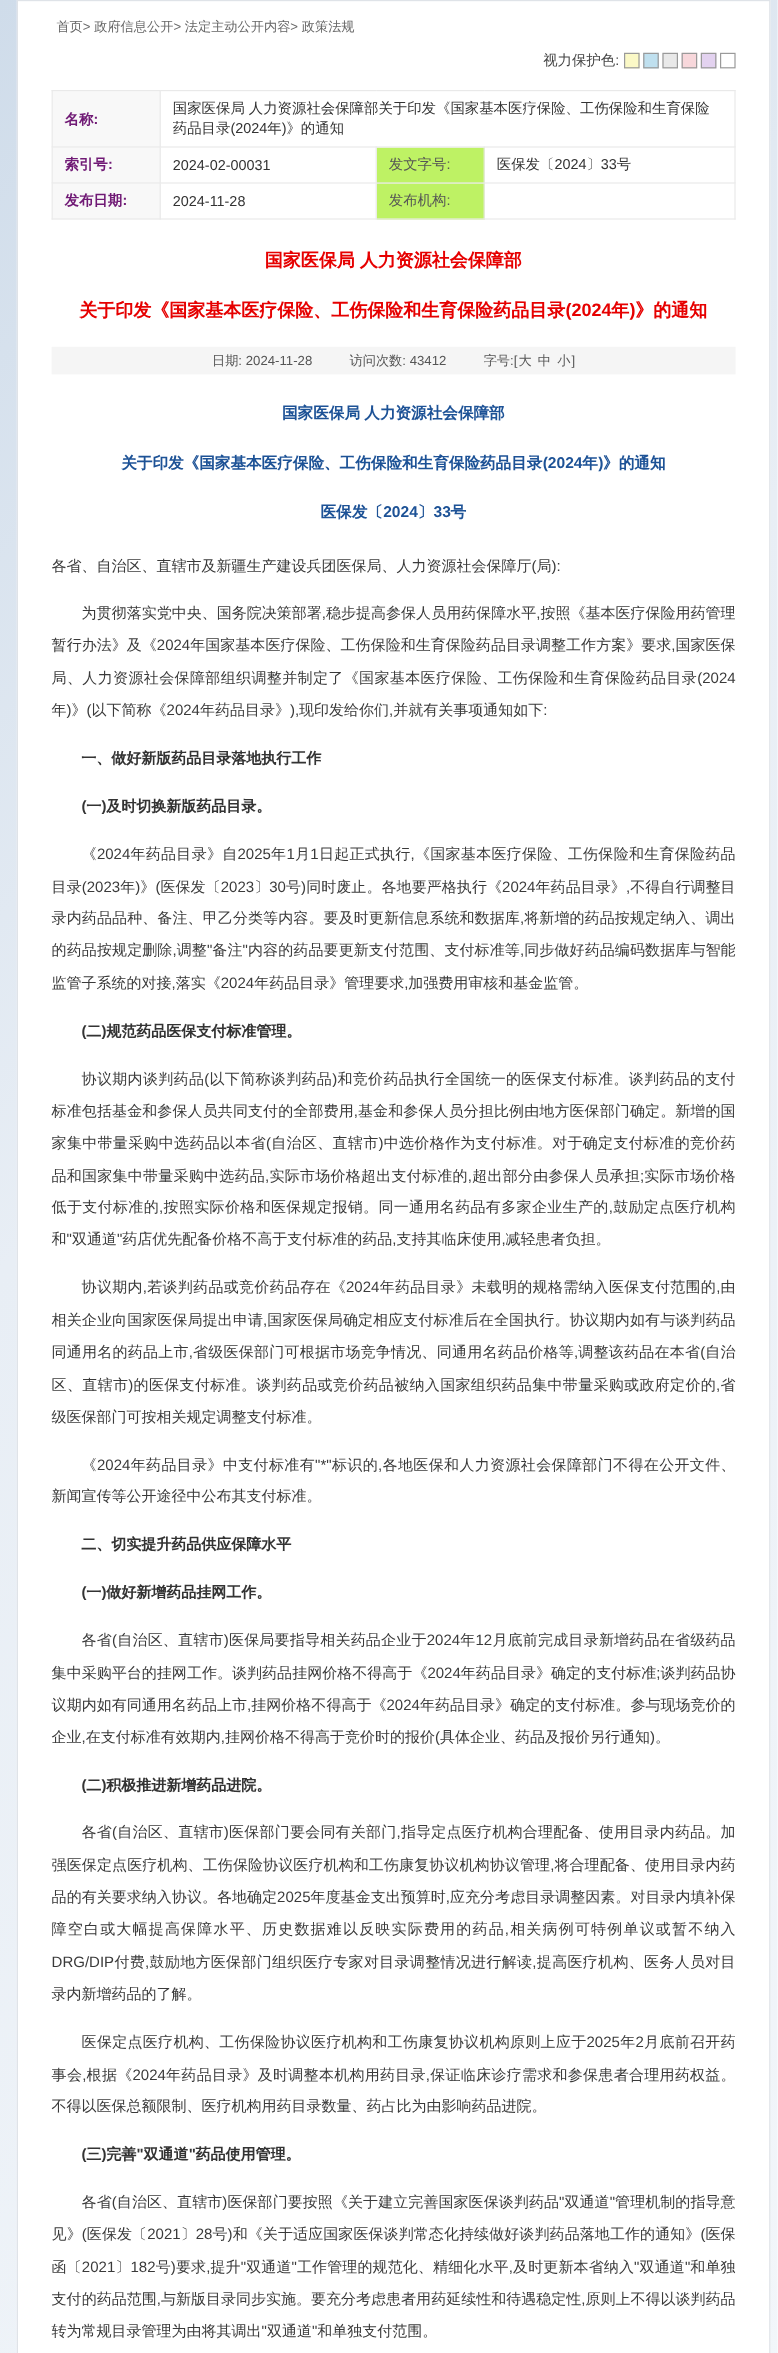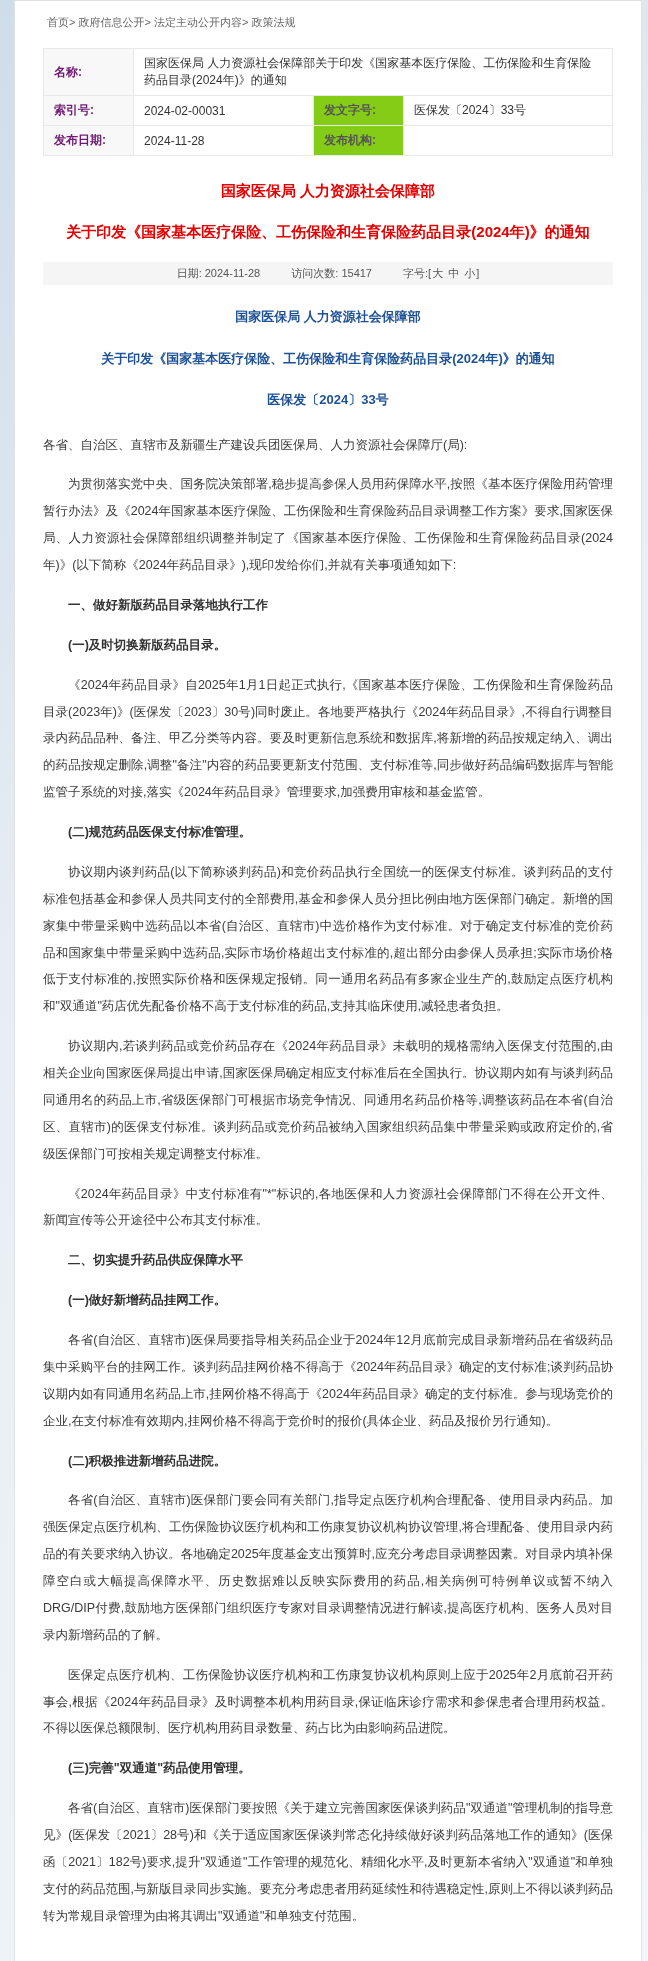--- a/index.html
+++ b/index.html
@@ -20,21 +20,21 @@
   .breadcrumb { font-size:11px; color:#666; padding:2px 4px; }
   
   .eye-row { display:flex; justify-content:flex-end; align-items:center; margin-top:10px; font-size:12px; color:#444; }
   .eye-row .swatches { display:flex; gap:3px; margin-left:4px; }
   .swatch { width:13px; height:13px; border:1px solid #9a9a9a; display:inline-block; cursor:pointer; }
   
   table.meta { width:100%; border-collapse:collapse; margin-top:16px; font-size:12px; }
   table.meta td { border:1px solid #e9e9e9; padding:6px 10px; height:26px; color:#333; }
   table.meta td.lbl { width:90px; background:#f8f8f8; font-weight:bold; color:#701a75; }
   table.meta td.val2 { width:180px;margin-top:32px; }
-  table.meta td.lbl2 { width:90px; background:#84cc16; font-weight:bold; color:#555; }
+  table.meta td.lbl2 { width:90px; background:#bef264; font-weight:normal; color:#555; }
   
   .red-title { text-align:center; color:#e60000; font-weight:bold; font-size:15px; margin-top:24px; line-height:1.4; }
   .red-title.second { margin-top:20px; }
   
   .info-bar { background:#f5f5f5; margin-top:20px; padding:4px 0; text-align:center; font-size:11px; color:#555; }
   .info-bar span.seg { margin:12px 14px; }
   .fs-link { cursor:pointer; margin:0 1px; color:#555; }
   
   .article { margin-top:14px; font-size:12.5px; color:#3a3a3a; }
   .doc-heading { text-align:center; font-weight:bold; color:#1d5296; font-size:13px; margin:22px 0; line-height:1.5; }
@@ -42,20 +42,31 @@
   .blocks p.h1, .blocks p.h2 { font-weight:bold; color:#333; }
   .salutation { line-height:2.15; margin:14px 0 4px 0; }
 </style>
 </head>
 <body>
 
 <div class="page-panel">
 
   <div class="breadcrumb">首页&gt; 政府信息公开&gt; 法定主动公开内容&gt; 政策法规</div>
 
+  <div class="eye-row">
+    <span>视力保护色:</span>
+    <span class="swatches" id="eye-colors">
+        <span class="swatch" style="background: rgb(251, 249, 198);"></span>
+        <span class="swatch" style="background: rgb(191, 224, 239);"></span>
+        <span class="swatch" style="background: rgb(233, 233, 233);"></span>
+        <span class="swatch" style="background: rgb(248, 215, 219);"></span>
+        <span class="swatch" style="background: rgb(227, 210, 240);"></span>
+        <span class="swatch" style="background: rgb(255, 255, 255);"></span>
+      </span>
+  </div>
 
   <table class="meta">
     <tbody>
         <tr>
       <td class="lbl">名称:</td>
       <td colspan="3">国家医保局 人力资源社会保障部关于印发《国家基本医疗保险、工伤保险和生育保险药品目录(2024年)》的通知</td>
     </tr>
     <tr>
       <td class="lbl">索引号:</td>
       <td class="val2">2024-02-00031</td>
@@ -69,21 +80,21 @@
       <td></td>
     </tr>
   </tbody>
     </table>
 
   <div class="red-title">国家医保局 人力资源社会保障部</div>
   <div class="red-title second">关于印发《国家基本医疗保险、工伤保险和生育保险药品目录(2024年)》的通知</div>
 
   <div class="info-bar">
     <span class="seg"><span>日期:</span> <span>2024-11-28</span></span>
-    <span class="seg"><span>访问次数:</span> <span>15417</span></span>
+    <span class="seg"><span>访问次数:</span> <span>43412</span></span>
     <span class="seg"><span>字号:</span><span>[</span><span id="fs-links"><span class="fs-link">大</span><span class="fs-link"> 中</span><span class="fs-link"> 小</span></span><span>]</span></span>
   </div>
 
   <div class="article">
     <div class="doc-heading">国家医保局 人力资源社会保障部</div>
     <div class="doc-heading">关于印发《国家基本医疗保险、工伤保险和生育保险药品目录(2024年)》的通知</div>
     <div class="doc-heading">医保发〔2024〕33号</div>
 
     <div class="salutation">各省、自治区、直辖市及新疆生产建设兵团医保局、人力资源社会保障厅(局):</div>
 

